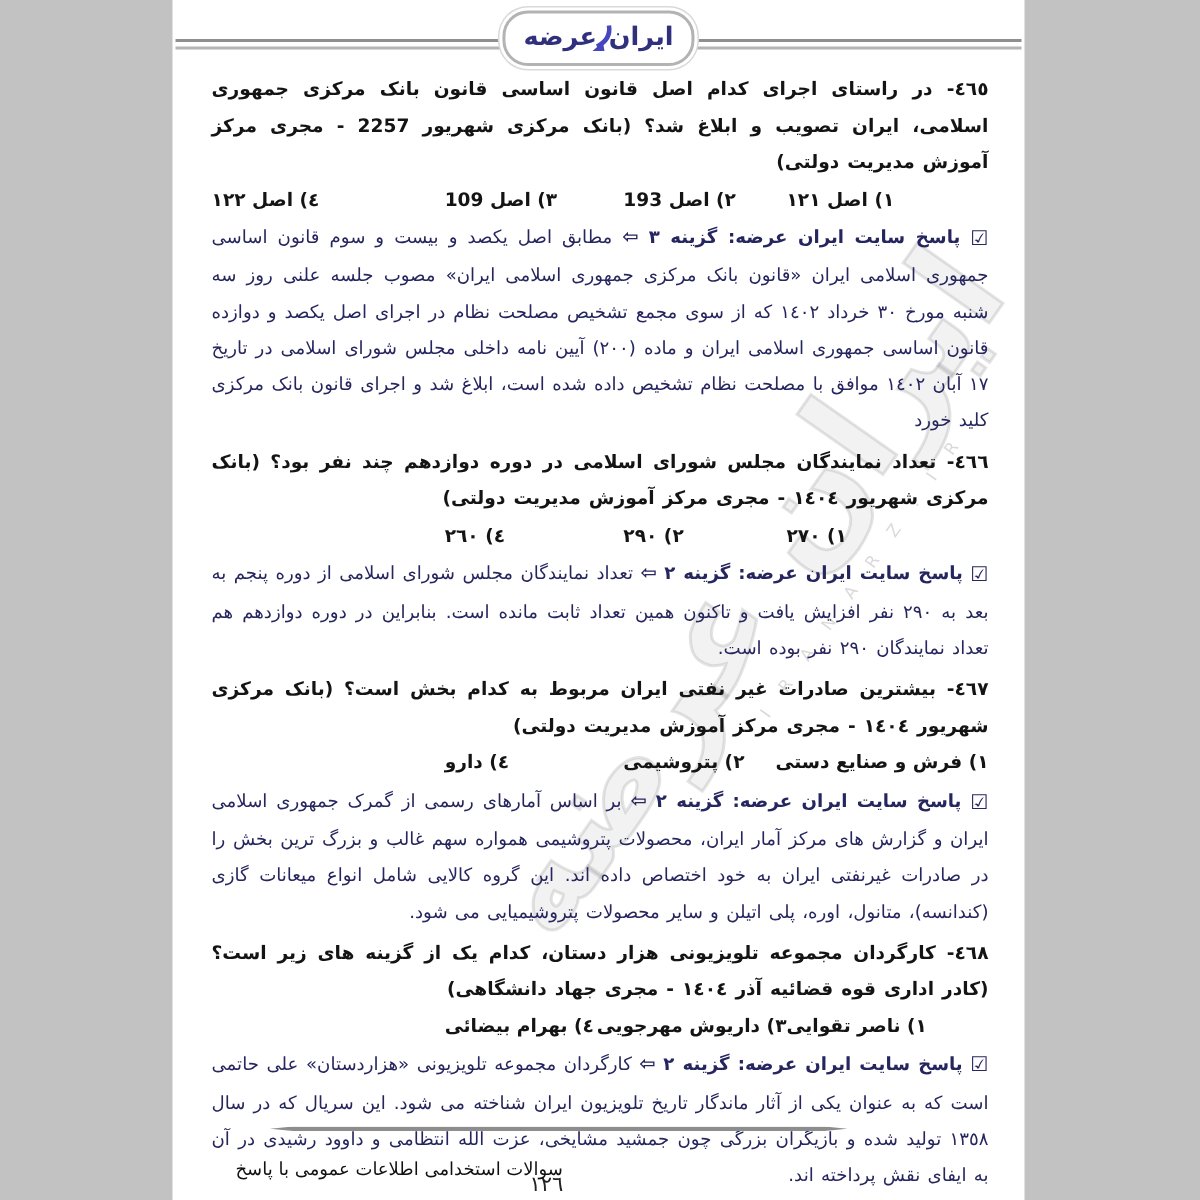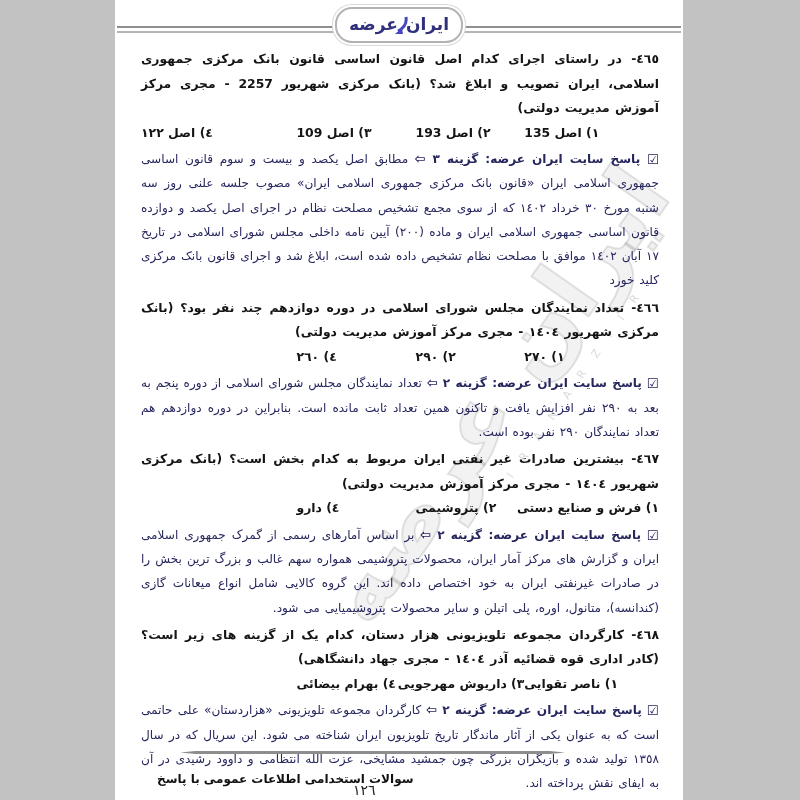--- a/index.html
+++ b/index.html
@@ -63,21 +63,21 @@
     position:absolute;top:751px;left:65px;width:385px;height:3px;z-index:2;
     background:#8d8d8d;
     clip-path:polygon(0 50%,4% 0,96% 0,100% 50%,96% 100%,4% 100%);
   }
   .page-num{
     position:absolute;top:782px;left:238px;width:44px;z-index:2;
     text-align:left;font-size:14px;color:#222;direction:rtl;
   }
   .footer-text{
     position:absolute;top:772px;left:42px;z-index:2;
-    font-weight:bold;font-size:12px;color:#111;direction:rtl;white-space:nowrap;
+    font-weight:normal;font-size:12px;color:#111;direction:rtl;white-space:nowrap;
   }
 </style>
 </head>
 <body>
 
 <div class="paper">
 
   <div class="hrule1"></div>
   <div class="hrule2"></div>
 
@@ -95,21 +95,21 @@
   <div class="wm">
     <div class="wm-main">ایران عرضه</div>
     <div class="wm-sub">I R A N A R Z . I R</div>
   </div>
 
   <div class="content">
 
     <div>
       <p class="q-text">٤٦٥- در راستای اجرای کدام اصل قانون اساسی قانون بانک مرکزی جمهوری اسلامی، ایران تصویب و ابلاغ شد؟ (بانک مرکزی شهریور 2257 - مجری مرکز آموزش مدیریت دولتی)</p>
       <div class="opts opts4">
-        <span class="opt">١) اصل 135</span>
+        <span class="opt">١) اصل ١٢١</span>
         <span class="opt">٢) اصل 193</span>
         <span class="opt">٣) اصل 109</span>
         <span class="opt">٤) اصل ١٢٢</span>
       </div>
       <p class="ans">
         <span class="chk">☑</span>
         <span class="ans-label">پاسخ سایت ایران عرضه: گزینه ٣</span>
         <span class="arrow">⇦</span>
         <span>مطابق اصل یکصد و بیست و سوم قانون اساسی جمهوری اسلامی ایران «قانون بانک مرکزی جمهوری اسلامی ایران» مصوب جلسه علنی روز سه شنبه مورخ ٣٠ خرداد ١٤٠٢ که از سوی مجمع تشخیص مصلحت نظام در اجرای اصل یکصد و دوازده قانون اساسی جمهوری اسلامی ایران و ماده (٢٠٠) آیین نامه داخلی مجلس شورای اسلامی در تاریخ ١٧ آبان ١٤٠٢ موافق با مصلحت نظام تشخیص داده شده است، ابلاغ شد و اجرای قانون بانک مرکزی کلید خورد</span>
       </p>

